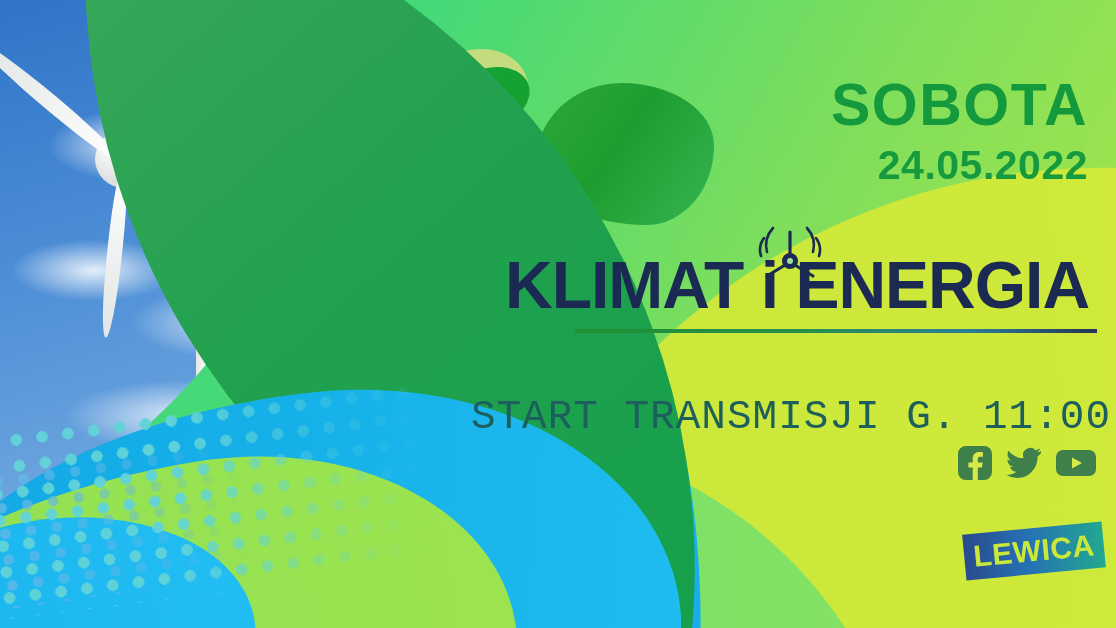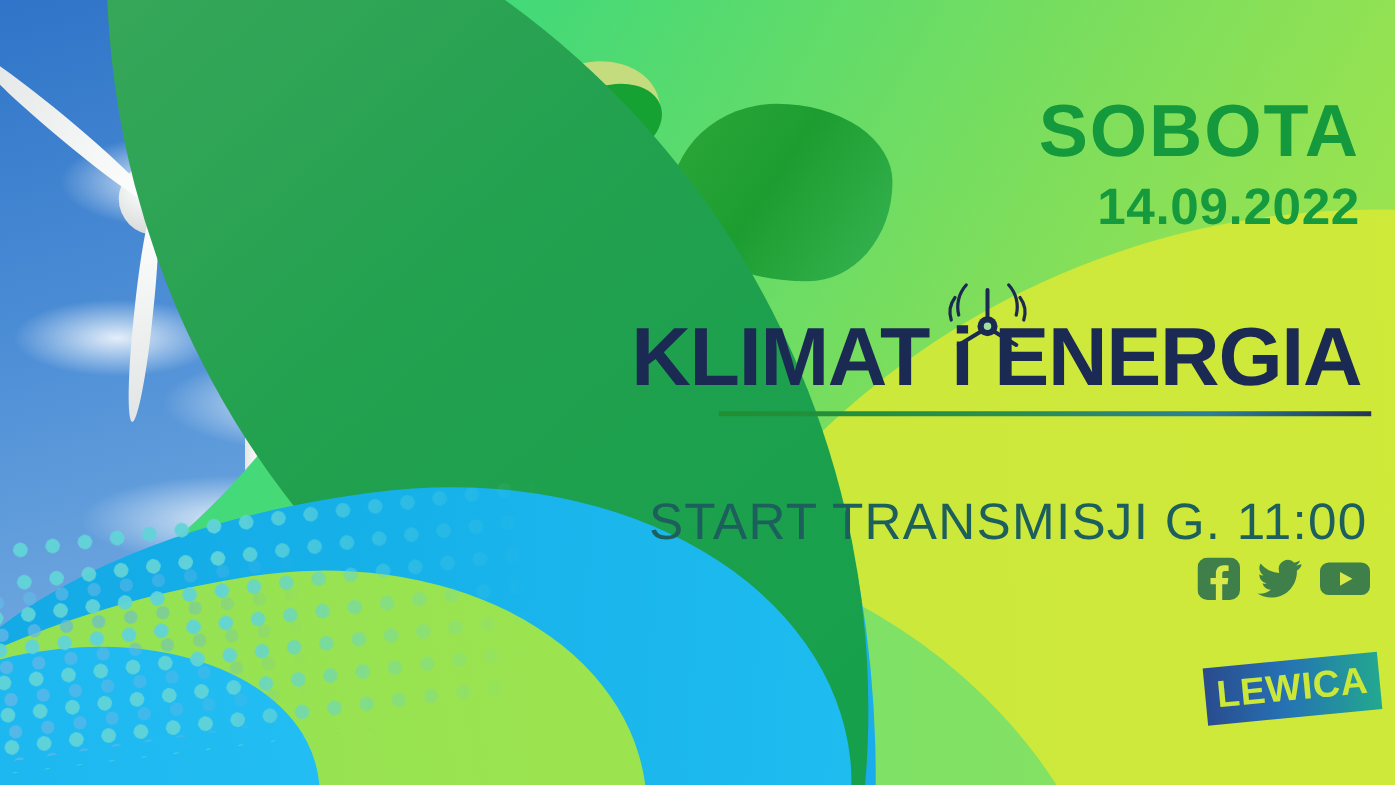--- a/index.html
+++ b/index.html
@@ -148,22 +148,22 @@
 
   .divider{
     position:absolute;left:575px;top:329px;width:522px;height:4px;
     background:linear-gradient(90deg,#1f8f31 0%,#2a8f4e 45%,#2d7f96 75%,#243556 100%);
   }
   .konwencja{
     position:absolute;right:22px;top:342px;
     font-size:35px;font-weight:800;color:#0d5b63;letter-spacing:0.6px;
   }
   .start{
-    position:absolute;right:22px;top:394px;
-    font-size:41px;font-weight:400;color:#1c5f5c;letter-spacing:1px;
+    position:absolute;right:5px;top:394px;
+    font-size:41px;font-weight:400;color:#1c5f5c;letter-spacing:1px;font-family:Liberation Mono, monospace;
   }
 
   
   .social{position:absolute;right:20px;top:446px;display:flex;gap:14px;align-items:center;}
   .social svg{display:block;}
 
   
   .lewica{
     position:absolute;right:12px;top:528px;width:140px;height:46px;
     background:linear-gradient(95deg,#2a4a8c 0%,#2571b4 45%,#22a98f 100%);
@@ -217,21 +217,21 @@
   <div class="leaf-green"></div>
 
   <div class="wave-blue"></div>
   <div class="wave-green-low"></div>
   <div class="blue-corner"></div>
   <div class="halftone"></div>
   <div class="halftone2"></div>
 
   <div class="date-block">
     <div class="sobota">SOBOTA</div>
-    <div class="date">14.09.2022</div>
+    <div class="date">24.05.2022</div>
   </div>
 
   <div class="title-row">
     <div class="title-main">KLIMAT i ENERGIA</div>
   </div>
 
   <div class="turbine-i">
     <svg viewBox="0 0 90 88" width="90" height="88" fill="none" stroke="#1b2a52" stroke-width="3.2" stroke-linecap="round">
       <path d="M45 14 L45 42"></path>
       <path d="M45 44 L22 58"></path>

